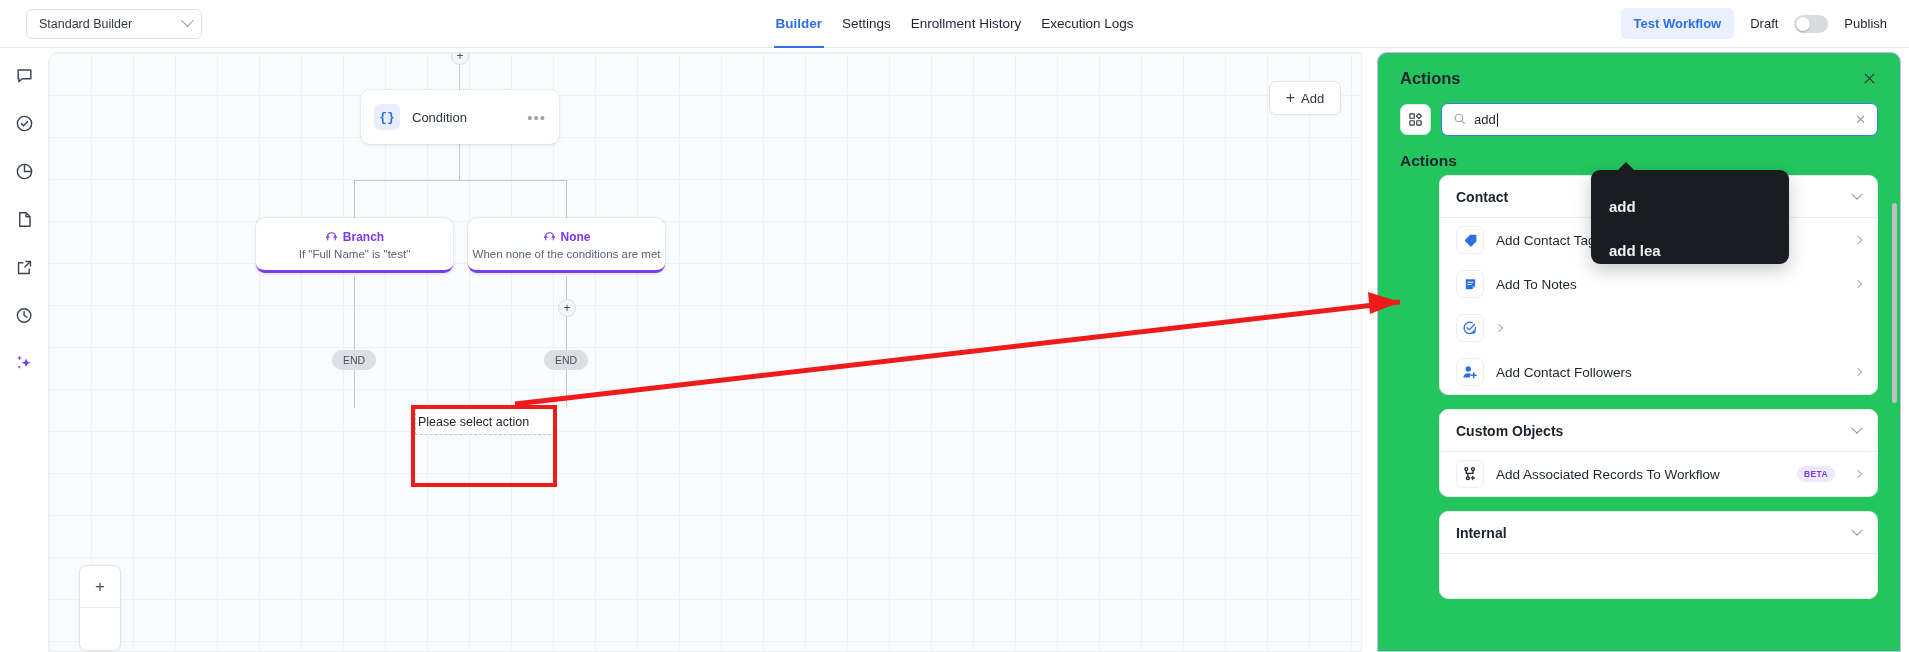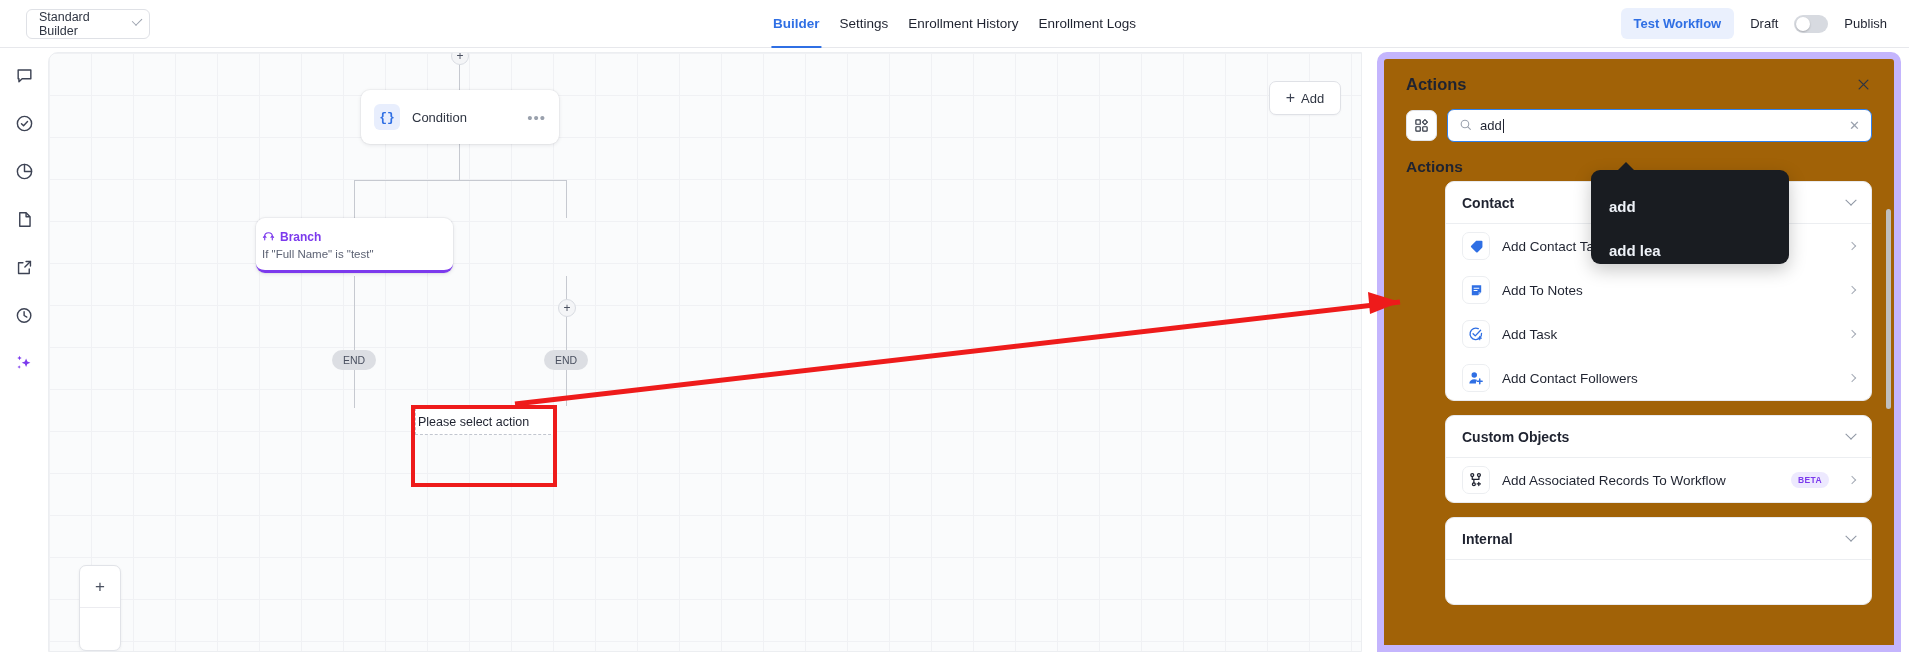--- a/index.html
+++ b/index.html
@@ -15,21 +15,21 @@
   
   .topbar {
     position: absolute; top: 0; left: 0; width: 1909px; height: 48px;
     background: #ffffff;
     border-bottom: 1px solid #e7e8ec;
     display: flex; align-items: center;
     z-index: 40;
   }
   .builder-select {
     margin-left: 26px;
-    width: 124px; height: 30px;
+    width: 176px; height: 30px;
     border: 1px solid #dfe1e6; border-radius: 6px;
     background: #fff;
     display: flex; align-items: center; justify-content: space-between;
     padding: 0 9px 0 12px;
     font-size: 12.5px; color: #2f3542;
     cursor: pointer;
     gap: 32px;
   }
   .chev {
     width: 9px; height: 9px;
@@ -140,21 +140,21 @@
   }
   .cond-label { font-size: 13px; color: #2f3542; flex: 1; }
   .dots { color: #9aa1ad; font-size: 15px; letter-spacing: 1px; line-height: 0.6; }
 
   
   .branch-card {
     position: absolute; width: 197px; height: 55px;
     background: #fff; border-radius: 9px;
     box-shadow: 0 1px 4px rgba(16,24,40,.10), 0 0 0 1px rgba(16,24,40,.04);
     border-bottom: 3px solid #7c3aed;
-    display: flex; flex-direction: column; 
+    display: flex; flex-direction: column; align-items: center;
     justify-content: center; gap: 3px; cursor: pointer; z-index: 4;
     padding: 0 6px;
   }
   .branch-title {
     display: flex; align-items: center; gap: 5px;
     font-size: 12px; font-weight: 700; color: #7c3aed;
   }
   .branch-sub { font-size: 11.5px; color: #5c6273; white-space: nowrap; }
 
   .end-pill {
@@ -194,22 +194,22 @@
     width: 40px; height: 42px;
     display: flex; align-items: center; justify-content: center;
     font-size: 17px; color: #4a5060; cursor: pointer;
     border-bottom: 1px solid #ececf0;
   }
 
   
   .panel {
     position: absolute; top: 52px; right: 8px;
     width: 524px; height: 600px;
-    background: #a16207;
-    border: 7px solid #c4b5fd;
+    background: #22c55e;
+    border: 1px solid #c4b5fd;
     border-top-left-radius: 10px; border-top-right-radius: 10px;
     z-index: 20; overflow: hidden;
   }
   .panel-head {
     height: 50px; display: flex; align-items: center;
     padding: 0 20px 0 22px;
   }
   .panel-title { font-size: 16.5px; font-weight: 700; color: #1f2330; flex: 1; }
   .close-x {
     width: 22px; height: 22px; cursor: pointer;
@@ -311,21 +311,21 @@
 <div class="topbar">
   <div class="builder-select">
     <span>Standard Builder</span>
     <span class="chev"></span>
   </div>
 
   <div class="nav">
     <div class="nav-item active">Builder</div>
     <div class="nav-item">Settings</div>
     <div class="nav-item">Enrollment History</div>
-    <div class="nav-item">Enrollment Logs</div>
+    <div class="nav-item">Execution Logs</div>
   </div>
 
   <div class="topbar-right">
     <button class="test-workflow-btn">Test Workflow</button>
     <span class="draft-label">Draft</span>
     <div class="toggle">
       <div class="knob"></div>
     </div>
     <span class="publish-label">Publish</span>
   </div>
@@ -419,20 +419,33 @@
           <path d="M5 20V13c0-4 3.2-6 7-6s7 2 7 6v7"></path>
           <path d="M2.6 15.4L5 12.9l2.4 2.5"></path>
             <path d="M16.6 15.4L19 12.9l2.4 2.5"></path>
         </svg>
       </span>
       <span>Branch</span>
     </div>
     <div class="branch-sub">If "Full Name" is "test"</div>
   </div>
 
+  <div class="branch-card" style="left:419px; top:165px;">
+    <div class="branch-title">
+      <span>
+        <svg width="13" height="13" viewBox="0 0 24 24" fill="none" stroke="#7c3aed" stroke-width="2.1" stroke-linecap="round" stroke-linejoin="round">
+          <path d="M5 20V13c0-4 3.2-6 7-6s7 2 7 6v7"></path>
+          <path d="M2.6 15.4L5 12.9l2.4 2.5"></path>
+            <path d="M16.6 15.4L19 12.9l2.4 2.5"></path>
+        </svg>
+      </span>
+      <span>None</span>
+    </div>
+    <div class="branch-sub">When none of the conditions are met</div>
+  </div>
 
   <div class="line vline" style="left:305px; top:223px; height:132px;"></div>
 
   <div class="ghost-box">
     <span>Please select action</span>
   </div>
 
   <div class="end-pill" style="left:283px; top:297px;">END</div>
 
   <div class="line vline" style="left:517px; top:223px; height:130px;"></div>
@@ -519,21 +532,20 @@
       </div>
 
       <div class="action-row">
         <div class="act-icon">
           <svg width="16" height="16" viewBox="0 0 24 24" fill="none" stroke="#2f6fe4" stroke-width="2" stroke-linecap="round" stroke-linejoin="round">
             <path d="M20.3 11.2A8.6 8.6 0 1 1 15.4 4"></path>
             <path d="M7.6 11.6l3.3 3.2 8-8.4"></path>
             <path d="M17.6 15.6v5M15.1 18.1h5" stroke-width="1.8"></path>
           </svg>
         </div>
-        <div class="act-label">Add Task</div>
         <span class="chev-r"></span>
       </div>
 
       <div class="action-row">
         <div class="act-icon">
           <svg width="16" height="16" viewBox="0 0 24 24" fill="#2f6fe4">
             <circle cx="9.4" cy="7.4" r="4.1"></circle>
             <path d="M2 20.2c0-3.9 3.3-6.4 7.4-6.4 1.7 0 3.2.4 4.5 1.2-1.2 1-2 2.5-2 4.2 0 .4 0 .7.1 1z"></path>
             <path d="M17.6 13.4v7.2M14 17h7.2" stroke="#2f6fe4" stroke-width="2.3" stroke-linecap="round"></path>
           </svg>

